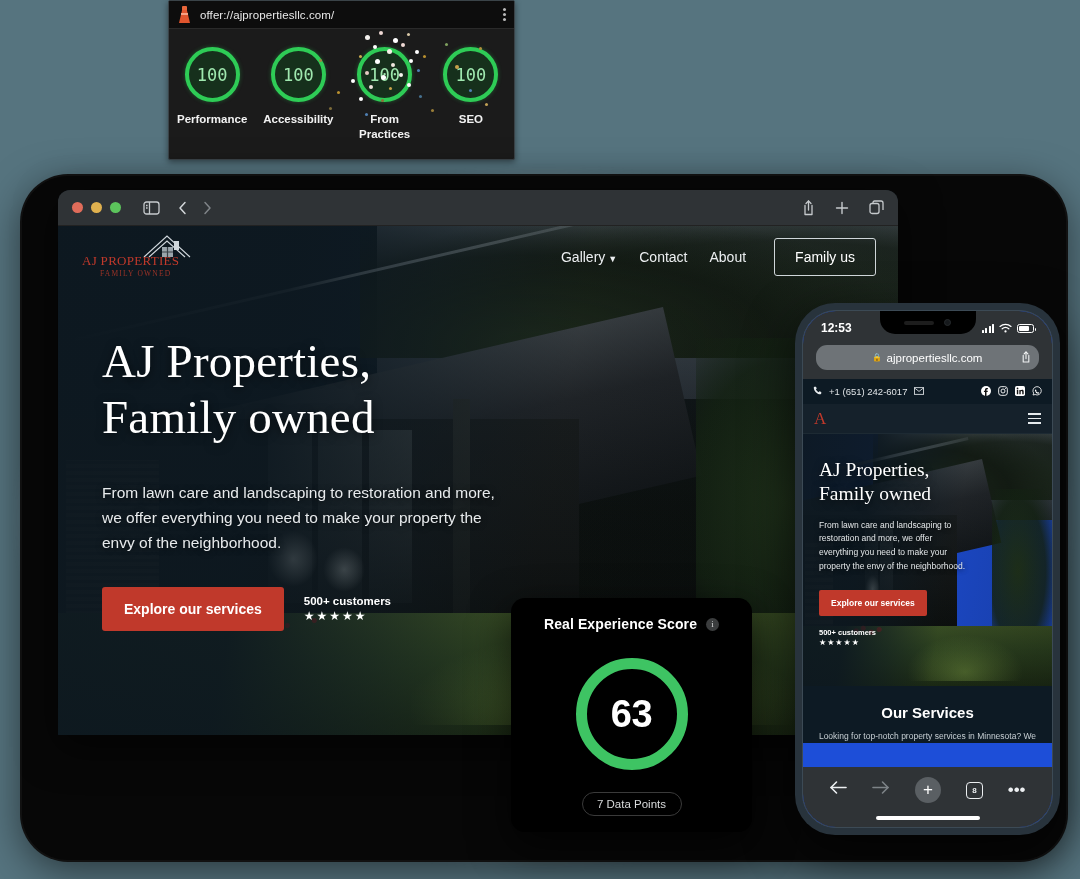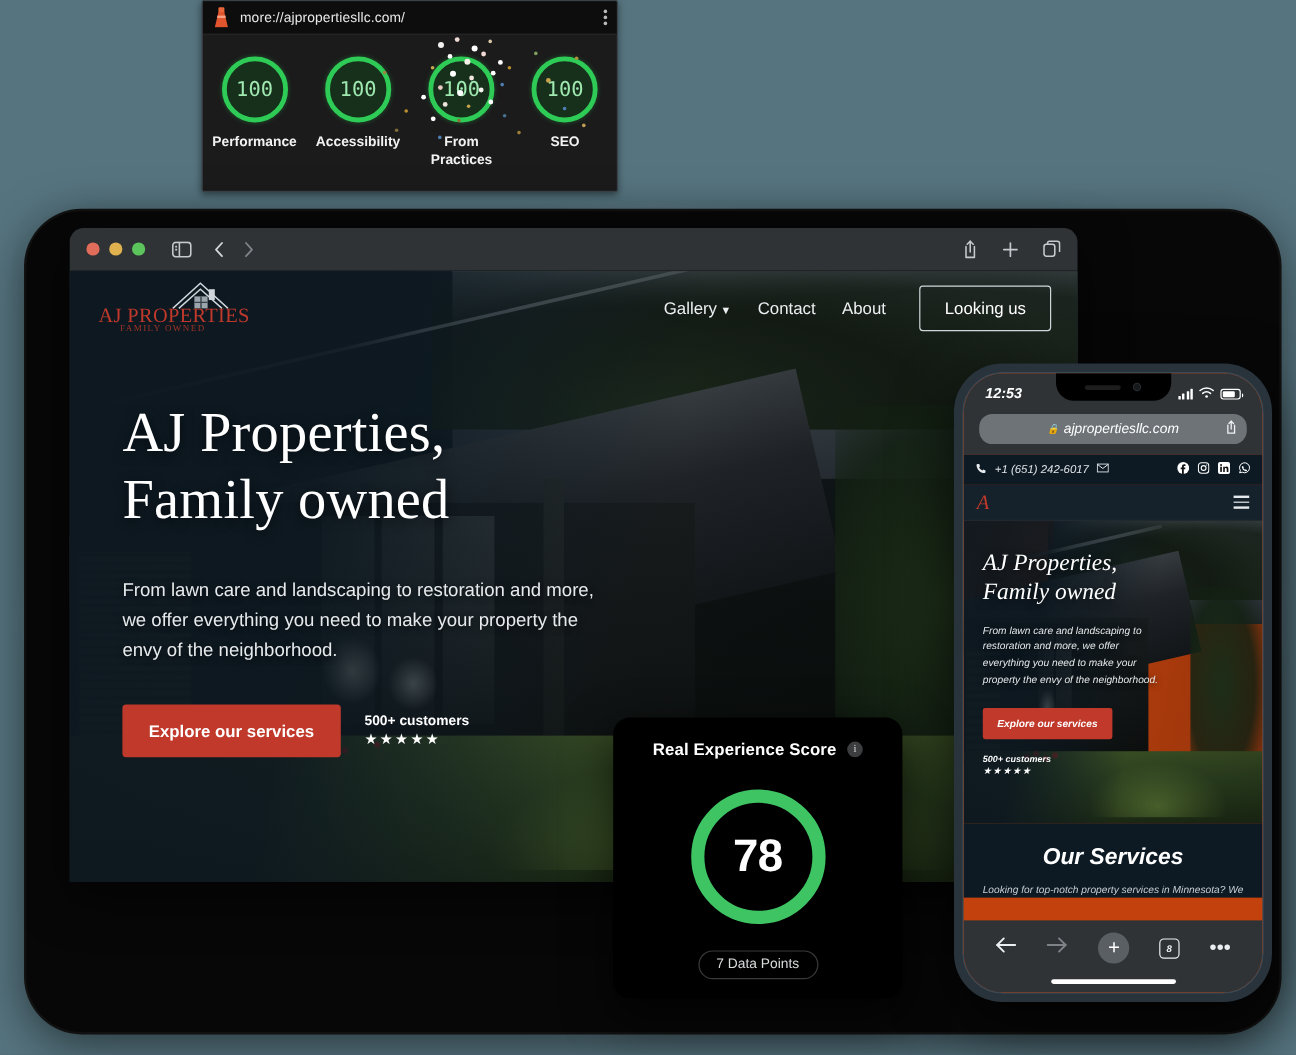--- a/index.html
+++ b/index.html
@@ -148,21 +148,21 @@
                radial-gradient(circle at 78% 50%, rgba(185,42,36,.8) 0 2px, transparent 3px); }
   .scrim { position:absolute; inset:0;
     background:linear-gradient(100deg, rgba(13,24,32,.97) 0%, rgba(13,24,32,.93) 26%, rgba(13,24,32,.55) 42%, rgba(10,14,16,.12) 58%, rgba(6,8,8,.25) 100%); }
 
   .site-nav {
     position:relative; z-index:5; height:62px;
     display:flex; align-items:center; padding:0 22px 0 24px;
   }
   .logo { width:118px; position:relative; height:44px; }
   .logo .house { position:absolute; left:58px; top:-2px; width:54px; height:26px; }
-  .logo .l1 { color:#c0392b; font-family:"Liberation Serif", serif; font-size:17px;
+  .logo .l1 { color:#c0392b; font-family:"Liberation Serif", serif; font-size:13px;
     letter-spacing:.3px; position:absolute; left:0; top:18px; white-space:nowrap; }
   .logo .l2 { color:#9e3327; font-family:"Liberation Serif", serif; font-size:7.5px;
     letter-spacing:1.2px; position:absolute; left:18px; top:34px; white-space:nowrap; }
   .nav-right { margin-left:auto; display:flex; align-items:center; gap:22px; }
   .nav-link { color:#eceff1; font-size:14px; white-space:nowrap; }
   .caret { font-size:9px; margin-left:3px; }
   .contact-btn {
     border:1px solid #cfd6d9; color:#fff; font-size:14px;
     padding:10px 20px; border-radius:3px; margin-left:6px; white-space:nowrap;
   }
@@ -211,22 +211,22 @@
     color:#d9dbdc; font-size:11.5px;
   }
 
   
   .phone {
     position:absolute; left:795px; top:303px; width:265px; height:532px;
     background:#28333c; border-radius:40px; padding:7px;
     box-shadow:0 18px 50px rgba(0,0,0,.65);
   }
   .phone-inner {
-    width:100%; height:100%; background:#c2410c; border-radius:34px; overflow:hidden;
-    position:relative; border:1px solid #3c4a55;font-style:italic;
+    width:100%; height:100%; background:#1d4ed8; border-radius:34px; overflow:hidden;
+    position:relative; border:1px solid #3c4a55;
   }
   .status-bar {
     height:34px; background:#2f3336; display:flex; align-items:center;
     padding:0 18px; position:relative;
   }
   .clock { color:#fff; font-size:12px; font-weight:700; }
   .notch {
     position:absolute; left:50%; transform:translateX(-50%); top:0;
     width:96px; height:23px; background:#000; border-radius:0 0 15px 15px;
     display:flex; align-items:center; justify-content:center; gap:10px;
@@ -268,21 +268,21 @@
     line-height:1.22; font-weight:400; text-shadow:0 2px 8px rgba(0,0,0,.7); }
   .m-hero p { color:#e4e8ea; font-size:8.5px; line-height:1.62; margin-top:13px; max-width:150px;
     text-shadow:0 1px 5px rgba(0,0,0,.7); }
   .m-btn { display:inline-block; background:#c0392b; color:#fff; font-size:8.5px;
     font-weight:600; padding:8px 12px; border-radius:2px; margin-top:16px; }
   .m-proof { color:#fff; margin-top:12px; }
   .m-proof .t { font-size:7.5px; font-weight:700; }
   .m-proof .s { font-size:8px; letter-spacing:1px; margin-top:1px; }
 
   .m-services { background:#0d1a24; padding:18px 12px 0; text-align:center; }
-  .m-services h3 { color:#fff; font-size:19px; font-weight:700; }
+  .m-services h3 { color:#fff; font-size:15px; font-weight:700; }
   .m-services p { color:#c6ced3; font-size:8.5px; margin-top:9px; line-height:1.5; }
 
   .m-toolbar {
     position:absolute; bottom:0; left:0; right:0; height:60px; background:#2f3336;
     display:flex; align-items:center; justify-content:space-around; padding:0 14px 14px;
   }
   .tb-btn { color:#eceff1; font-size:17px; }
   .tb-btn.dim { color:#7d8387; }
   .tb-plus {
     width:26px; height:26px; border-radius:50%; background:#5a5f63;
@@ -303,21 +303,21 @@
 
 <div id="stage">
 
   <div class="lh-panel">
     <div class="lh-urlbar">
       <span class="lh-favicon">
         <i class="lamp"></i>
           <i class="body"></i>
           <i class="stripe"></i>
       </span>
-      <span class="lh-url">more://ajpropertiesllc.com/</span>
+      <span class="lh-url">offer://ajpropertiesllc.com/</span>
       <span class="lh-kebab">
           <i></i>
           <i></i>
           <i></i>
         </span>
     </div>
     <div class="lh-body">
       <div class="confetti">
         <i style="left:196px;top:6px;width:5px;height:5px;background:#f3f1ee;"></i>
         <i style="left:210px;top:2px;width:4px;height:4px;background:#efd9d4;"></i>
@@ -464,21 +464,21 @@
           </span>
           <span class="l1">AJ PROPERTIES</span>
           <span class="l2">FAMILY OWNED</span>
         </div>
         <div class="nav-right">
           <span class="nav-link">
             <span>Gallery</span><span class="caret">▼</span>
           </span>
           <span class="nav-link">Contact</span>
           <span class="nav-link">About</span>
-          <span class="contact-btn">Looking us</span>
+          <span class="contact-btn">Family us</span>
         </div>
       </div>
 
       <div class="hero">
         <h1>
           <span>AJ Properties,</span><br>
           <span>Family owned</span>
         </h1>
         <p>From lawn care and landscaping to restoration and more, we offer everything you need to make your property the envy of the neighborhood.</p>
         <div class="hero-cta">
@@ -491,21 +491,21 @@
       </div>
     </div>
   </div>
 
   <div class="res-card">
     <div class="res-head">
       <span class="res-title">Real Experience Score</span>
       <span class="info-icon">i</span>
     </div>
     <div class="res-ring">
-      <span class="res-num">78</span>
+      <span class="res-num">63</span>
     </div>
     <div class="res-pill">7 Data Points</div>
   </div>
 
   <div class="phone">
     <div class="phone-inner">
 
       <div class="status-bar">
         <span class="clock">12:53</span>
         <span class="notch">

